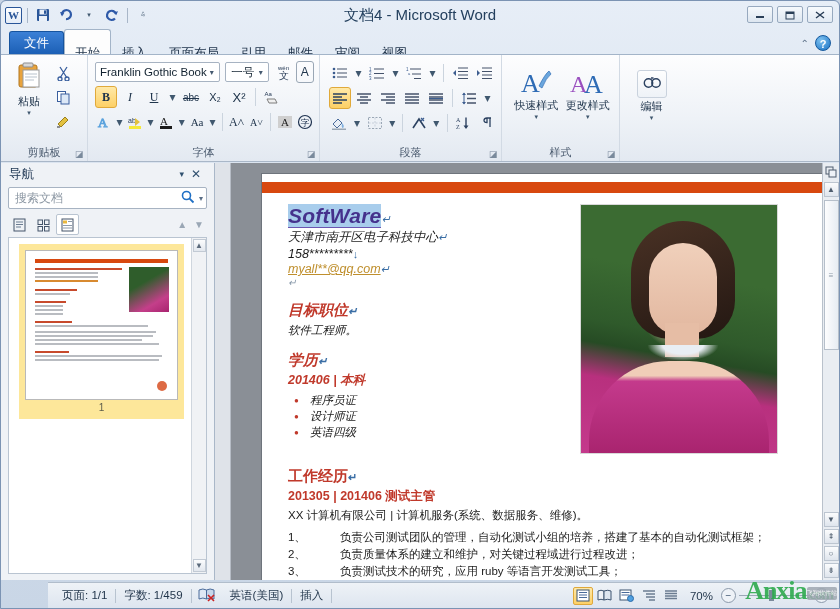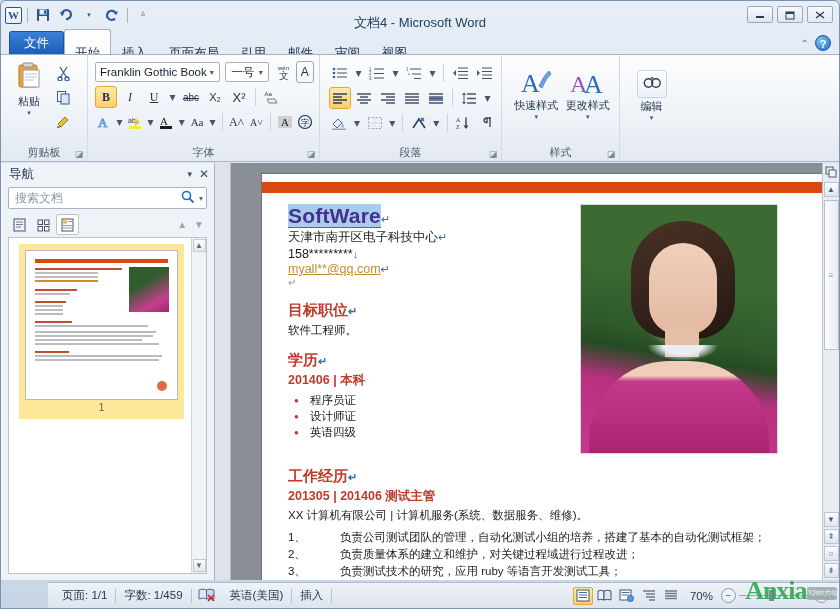--- a/index.html
+++ b/index.html
@@ -21,22 +21,22 @@
   .qat { position:absolute; left:4px; top:4px; display:flex; align-items:center; gap:3px; }
   .qat .ico { width:20px; height:20px; display:flex; align-items:center; justify-content:center; border-radius:2px; }
   .wordlogo {
     width:17px;height:17px;border:1px solid #2a5699;border-radius:2px;
     background:linear-gradient(#fff,#e4ecf7);
     color:#2a5699;font-weight:bold;font-size:11px;line-height:15px;text-align:center;
     font-family:"Liberation Serif", serif;
   }
   .sep { width:1px; height:15px; background:#a8b6c8; margin:0 2px; }
   .title-text {
-    position:absolute; left:0; right:0; top:13px; text-align:center;
-    font-size:13px; color:#24405e;
+    position:absolute; left:0; right:0; top:5px; text-align:center;
+    font-size:15px; color:#24405e;
   }
   .wbtns { position:absolute; right:6px; top:5px; display:flex; gap:4px; }
   .wbtn {
     width:26px;height:17px;border:1px solid #97a9bf;border-radius:2px;
     background:linear-gradient(#f6f9fc,#dde6f0);
     display:flex;align-items:center;justify-content:center;color:#2a3f57;font-size:11px;
   }
   .wbtn.close { background:linear-gradient(#f7fafd,#e2eaf3); }
   
   .tabrow { height:25px; position:relative; padding-left:8px; display:flex; align-items:flex-end; }
@@ -87,21 +87,21 @@
     display:flex; align-items:center; height:20px; border:1px solid #a7b3c2;
     background:#fff; border-radius:2px; padding:0 2px 0 4px;
   }
   .fontbox .val { font-size:11.5px; color:#11212f; white-space:nowrap; }
   .fontbox .caret { color:#44596f; font-size:8px; padding:0 3px; }
   .sep-v { width:1px; height:18px; background:#cbd4de; margin:0 3px; }
   
   .body { position:absolute; top:162px; left:0; right:0; bottom:28px; display:flex; }
   
   .navpane { width:214px; background:#eff2f6; border-right:1px solid #a9b7c8; display:flex; flex-direction:column; }
-  .navhead { height:22px; display:flex; align-items:center; padding:0 2px 0 8px; }
+  .navhead { height:22px; display:flex; align-items:center; padding:0 10px 0 8px; }
   .navhead .t { font-size:12.5px; color:#1b3350; flex:1; }
   .navhead .x { color:#30506f; font-size:12px; padding:0 3px; }
   .navhead .dn { color:#30506f; font-size:9px; padding:0 4px; }
   .searchrow { padding:2px 7px 4px 7px; }
   .searchbox {
     height:22px; background:#fff; border:1px solid #a7b3c2; border-radius:2px;
     display:flex; align-items:center; padding:0 3px 0 6px;
   }
   .searchbox .ph { flex:1; color:#8d98a4; font-size:12px; }
   .searchbox .mag { color:#1f6fc4; font-size:12px; }
@@ -149,21 +149,21 @@
   .docarea { flex:1; position:relative; background:#8a8f96; overflow:hidden; }
   .ruler-left { position:absolute; left:0; top:0; bottom:0; width:16px; background:#dfe3e9; border-right:1px solid #b6bcc5; }
   .page {
     position:absolute; left:46px; top:10px; width:710px; bottom:-40px;
     background:#fff; border:1px solid #6e747c;
   }
   .page-orange { position:absolute; left:0; right:0; top:8px; height:11px; background:#d8480f; }
   .page-topnotch { position:absolute; left:22px; top:0; width:54px; height:8px; background:#fff; }
   .doc-inner { position:absolute; left:26px; right:12px; top:30px; }
   .resume { display:flex; }
-  .rescol-left { width:282px; }
+  .rescol-left { width:282px;font-style:italic; }
   .rescol-right { flex:1; padding-left:10px; }
   .name {
     display:inline-block; background:#a8cdec; color:#45318c;
     font-size:21px; font-weight:bold; letter-spacing:.2px;
     border-bottom:1px solid #6b56b0; line-height:23px;
     font-family:"Liberation Sans", sans-serif;
   }
   .pil { color:#3a6ea5; font-size:11px; }
   .addr { font-size:12.5px; color:#1b1b1b; line-height:15px; padding-top:2px; }
   .email { font-size:12.5px; color:#bf8f2d; text-decoration:underline; line-height:15px; }

